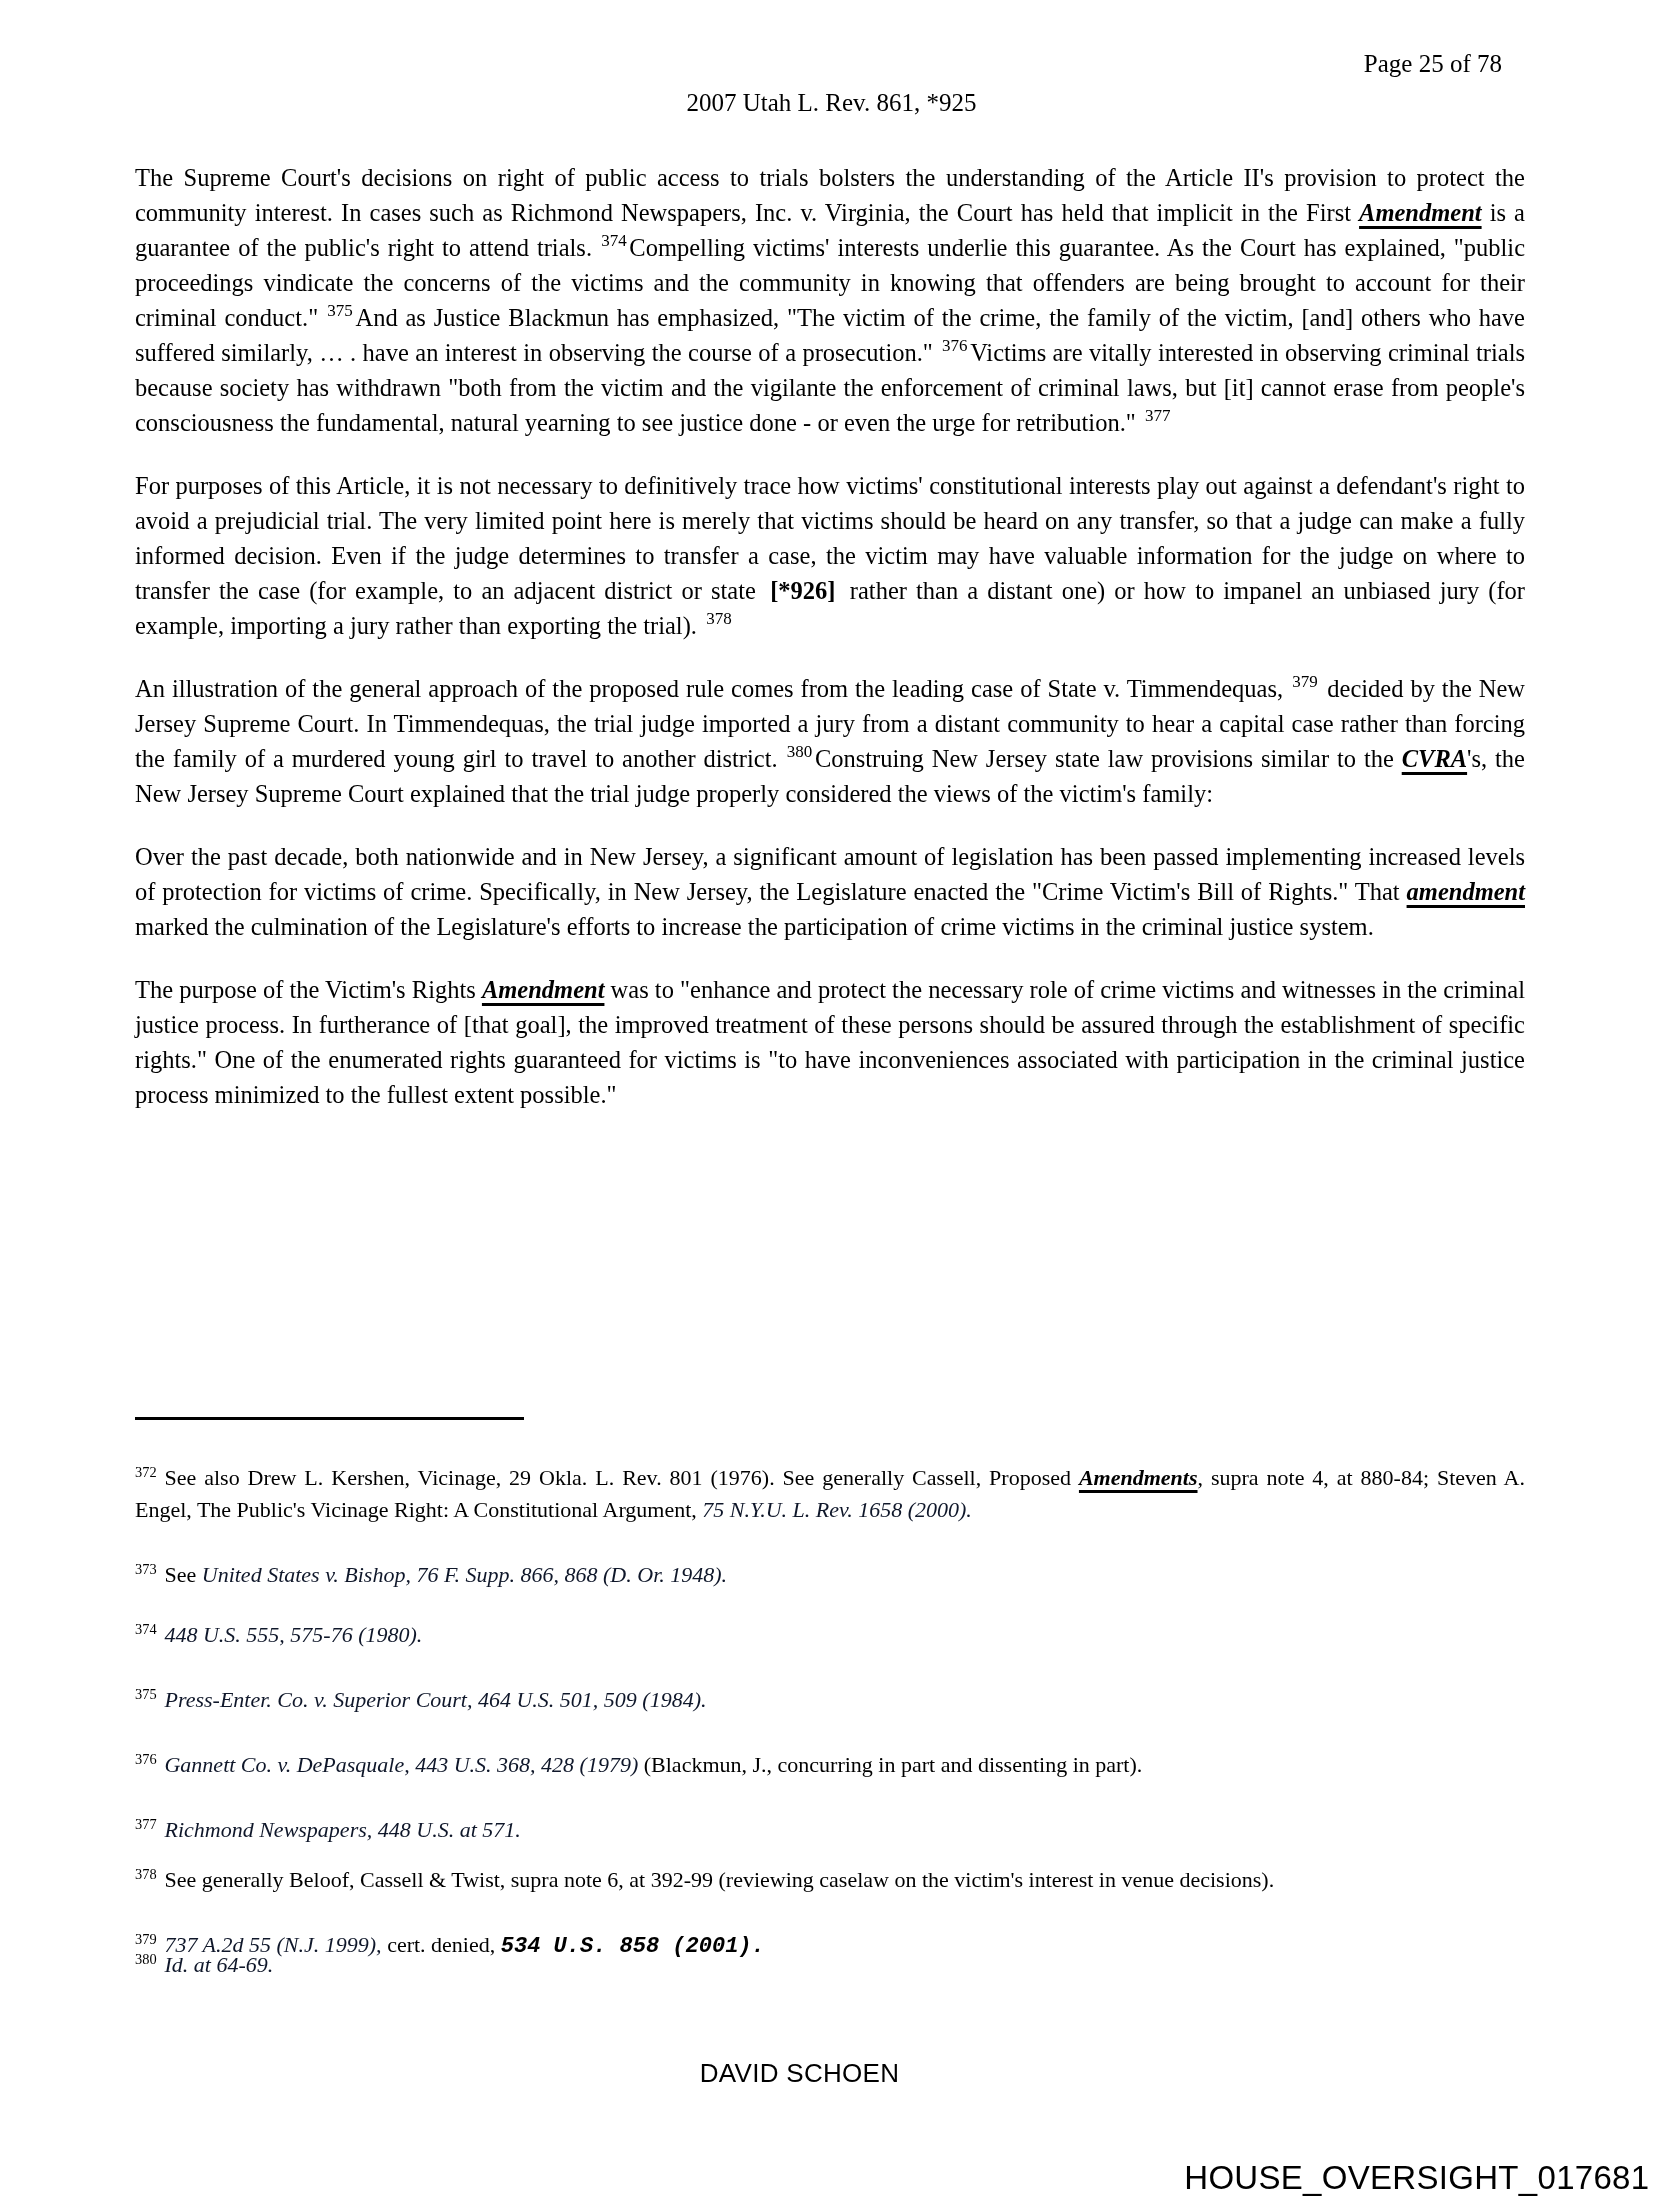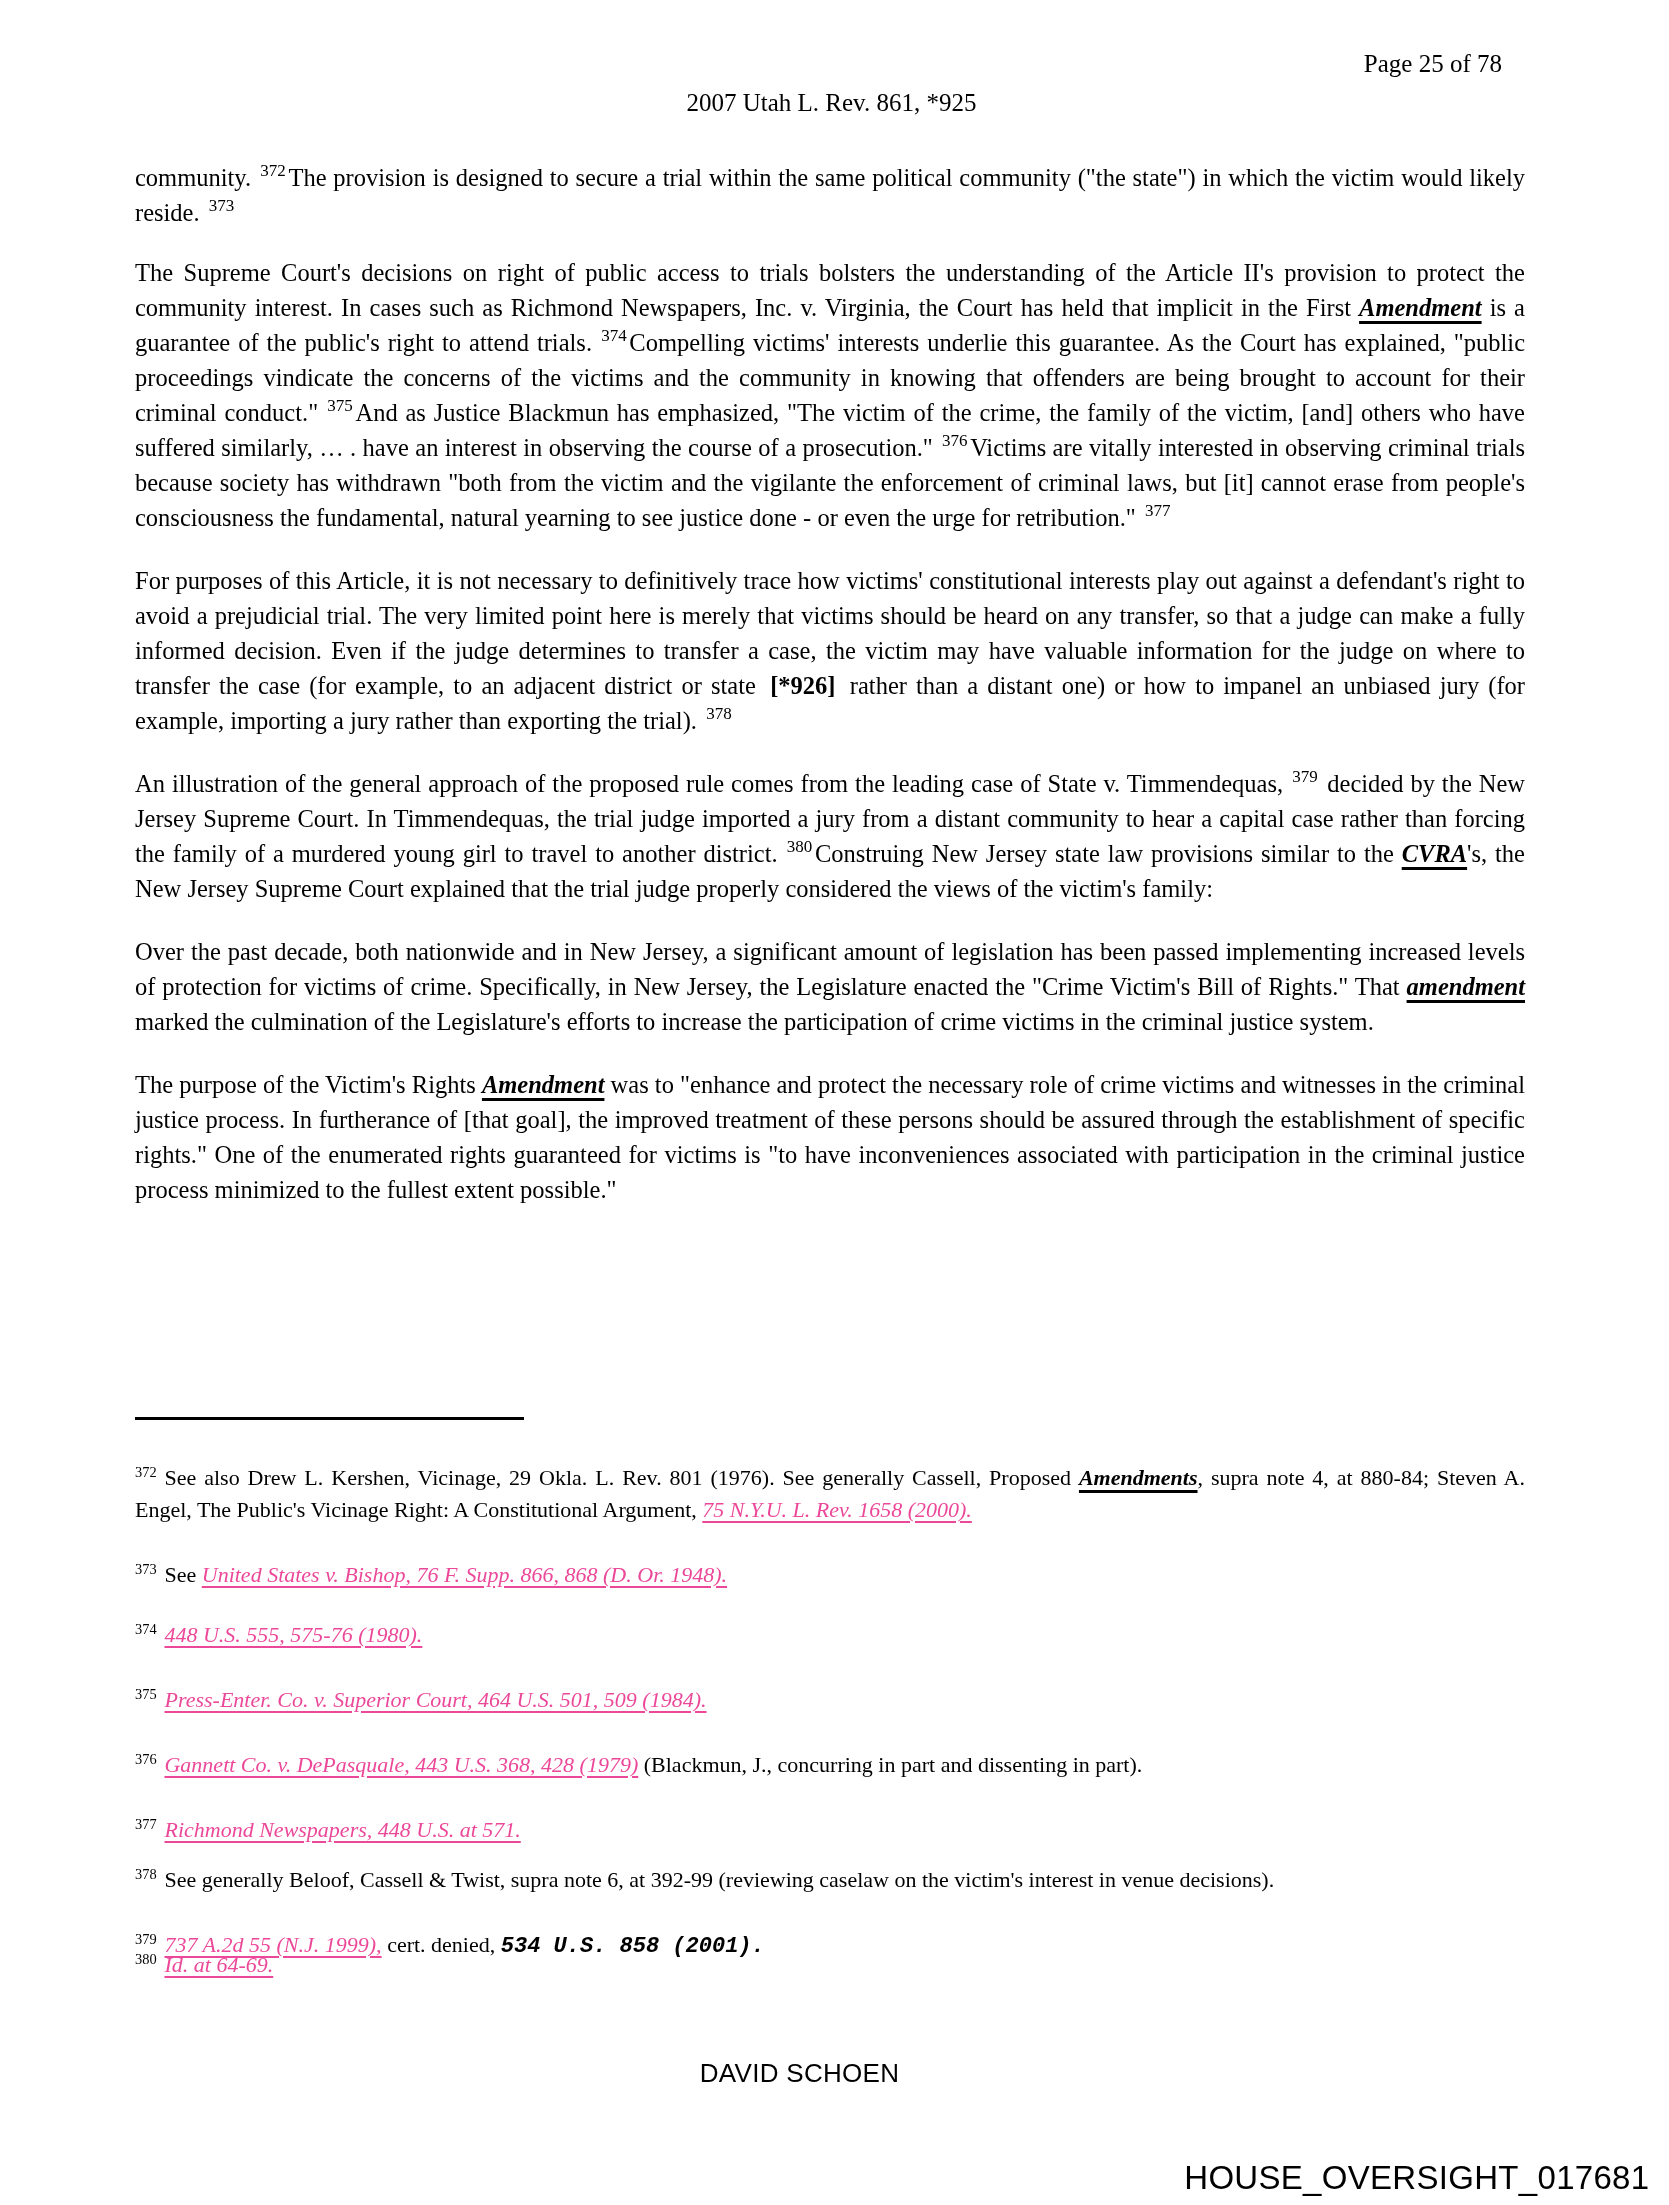--- a/index.html
+++ b/index.html
@@ -85,23 +85,22 @@
     width: 1390px;
     text-align: justify;
   }
   .fn-num {
     font-size: 14.4px;
     vertical-align: 7.9px;
     line-height: 0;
     padding-right: 7.9px;
   }
   a.cite {
-    color: #ec4899;
+    color: #0f172a;
     font-style: italic;
-    text-decoration: underline;
     text-decoration-thickness: 2px;
     text-underline-offset: 3.9px;
   }
   .bold-ital {
     font-weight: bold;
     font-style: italic;
     font-family: Liberation Mono, monospace;
   }
   .stamp-name {
     position: absolute;
@@ -125,21 +124,20 @@
   }
 </style>
 </head>
 <body>
 
 <div class="page-number">Page 25 of 78</div>
 <div class="running-header">2007 Utah L. Rev. 861, *925</div>
 
 <div class="body-text">
 
-  <p class="tight"><span>community.</span><sup class="fn">372</sup><span>The provision is designed to secure a trial within the same political community ("the state") in which the victim would likely reside.</span><sup class="fn">373</sup></p>
 
   <p><span>The Supreme Court's decisions on right of public access to trials bolsters the understanding of the Article II's provision to protect the community interest. In cases such as Richmond Newspapers, Inc. v. Virginia, the Court has held that implicit in the First </span><span class="term">Amendment</span><span> is a guarantee of the public's right to attend trials.</span><sup class="fn">374</sup><span>Compelling victims' interests underlie this guarantee. As the Court has explained, "public proceedings vindicate the concerns of the victims and the community in knowing that offenders are being brought to account for their criminal conduct."</span><sup class="fn">375</sup><span>And as Justice Blackmun has emphasized, "The victim of the crime, the family of the victim, [and] others who have suffered similarly, … . have an interest in observing the course of a prosecution."</span><sup class="fn">376</sup><span>Victims are vitally interested in observing criminal trials because society has withdrawn "both from the victim and the vigilante the enforcement of criminal laws, but [it] cannot erase from people's consciousness the fundamental, natural yearning to see justice done - or even the urge for retribution."</span><sup class="fn">377</sup></p>
 
   <p><span>For purposes of this Article, it is not necessary to definitively trace how victims' constitutional interests play out against a defendant's right to avoid a prejudicial trial. The very limited point here is merely that victims should be heard on any transfer, so that a judge can make a fully informed decision. Even if the judge determines to transfer a case, the victim may have valuable information for the judge on where to transfer the case (for example, to an adjacent district or state</span> <span class="star-page">[*926]</span> <span>rather than a distant one) or how to impanel an unbiased jury (for example, importing a jury rather than exporting the trial).</span><sup class="fn">378</sup></p>
 
   <p><span>An illustration of the general approach of the proposed rule comes from the leading case of State v. Timmendequas,</span><sup class="fn">379</sup> <span>decided by the New Jersey Supreme Court. In Timmendequas, the trial judge imported a jury from a distant community to hear a capital case rather than forcing the family of a murdered young girl to travel to another district.</span><sup class="fn">380</sup><span>Construing New Jersey state law provisions similar to the </span><span class="term">CVRA</span><span>'s, the New Jersey Supreme Court explained that the trial judge properly considered the views of the victim's family:</span></p>
 
   <p><span>Over the past decade, both nationwide and in New Jersey, a significant amount of legislation has been passed implementing increased levels of protection for victims of crime. Specifically, in New Jersey, the Legislature enacted the "Crime Victim's Bill of Rights." That </span><span class="term">amendment</span><span> marked the culmination of the Legislature's efforts to increase the participation of crime victims in the criminal justice system.</span></p>
 
   <p><span>The purpose of the Victim's Rights </span><span class="term">Amendment</span><span> was to "enhance and protect the necessary role of crime victims and witnesses in the criminal justice process. In furtherance of [that goal], the improved treatment of these persons should be assured through the establishment of specific rights." One of the enumerated rights guaranteed for victims is "to have inconveniences associated with participation in the criminal justice process minimized to the fullest extent possible."</span></p>

